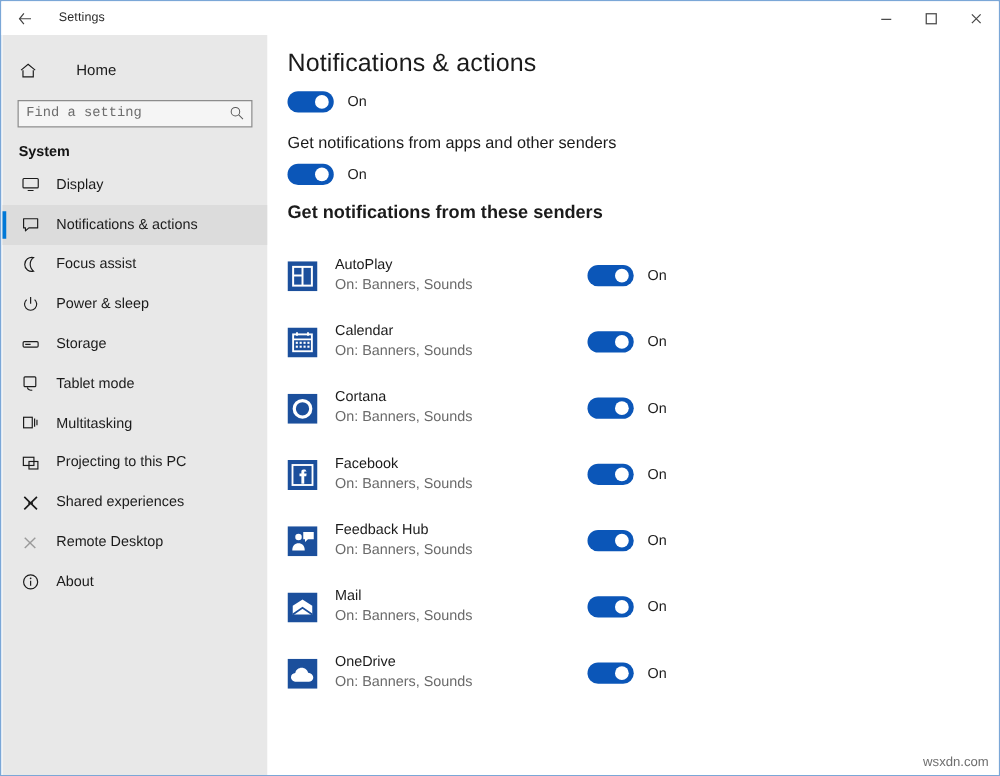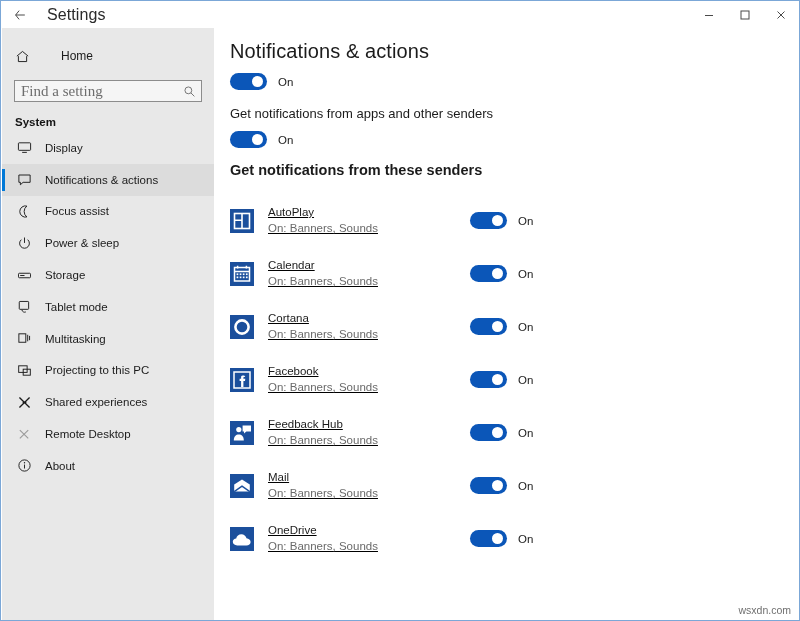--- a/index.html
+++ b/index.html
@@ -42,21 +42,21 @@
   .back-btn {
     width: 38px;
     height: 27px;
     display: flex;
     align-items: center;
     justify-content: center;
     color: #444;
   }
   .back-btn svg { display:block; }
   .title-text {
-    font-size: 16px;
+    font-size: 10px;
     color: #2b2b2b;
     margin-left: 8px;
     letter-spacing: 0.1px;
   }
   .winbtns {
     position: absolute;
     right: 0; top: 0;
     display: flex;
     height: 27px;
   }
@@ -107,22 +107,22 @@
     border: 1px solid #8c8c8c;
     box-sizing: border-box;
     display: flex;
     align-items: center;
     position: relative;
   }
   .searchbox input {
     border: 0;
     outline: 0;
     background: transparent;
-    font-family: Liberation Serif, serif;
-    font-size: 15px;
+    font-family: Liberation Mono, monospace;
+    font-size: 11px;
     color: #6d6d6d;
     padding-left: 6px;
     width: 160px;
     height: 20px;
   }
   .searchbox input::placeholder { color: #6d6d6d; opacity: 1; }
   .search-icon {
     position: absolute;
     right: 5px;
     top: 3px;
@@ -241,21 +241,20 @@
 
   
   .app-list {
     margin-top: 16px;
   }
   .app-row {
     display: flex;
     align-items: center;
     height: 53px;
     position: relative;
-    text-decoration: underline;
   }
   .app-icon {
     width: 24px;
     height: 24px;
     flex: none;
     display: block;
   }
   .app-text {
     margin-left: 14px;
     display: flex;

